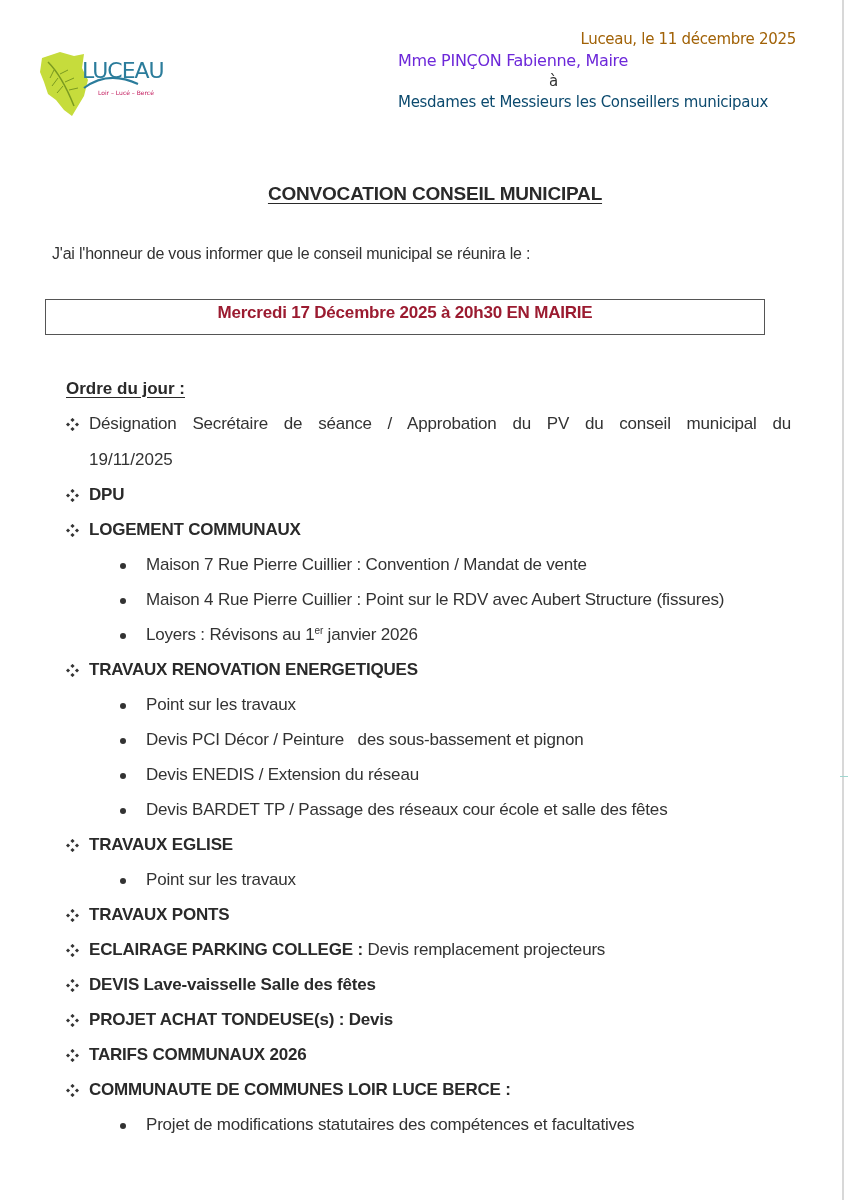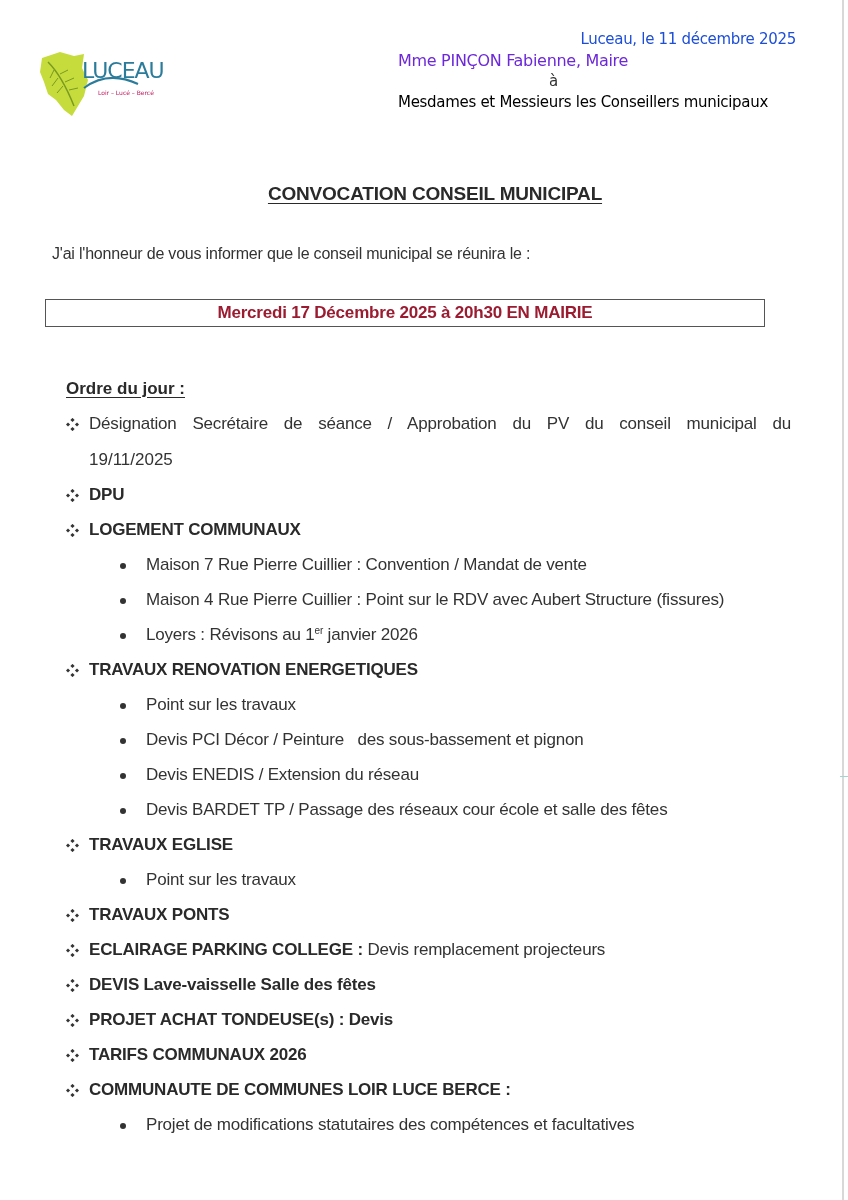--- a/index.html
+++ b/index.html
@@ -16,47 +16,47 @@
     }
     .page-edge-tick {
       position: absolute; left: 840px; top: 776px; width: 8px; height: 1px;
       background: #9fd6cf;
     }
     
     .logo { position: absolute; left: 38px; top: 48px; width: 150px; height: 70px; text-decoration: underline; }
     
     .hdr-date {
       position: absolute; right: 52px; top: 30px;
-      font-size: 15px; color: #1d4ed8;
+      font-size: 15px; color: #a16207;
       font-family: "DejaVu Sans", sans-serif; letter-spacing: -0.3px;
     }
     .hdr-from {
       position: absolute; left: 398px; top: 51px;
       font-size: 16px; font-family: "DejaVu Sans", sans-serif; letter-spacing: -0.3px; color: #6d28d9;
     }
     .hdr-a {
       position: absolute; left: 549px; top: 72px;
       font-size: 15px; font-family: "DejaVu Sans", sans-serif; color: #333;
     }
     .hdr-to {
       position: absolute; left: 398px; top: 93px;
-      font-size: 15px; font-family: "DejaVu Sans", sans-serif; letter-spacing: -0.3px; color: #000000;
+      font-size: 15px; font-family: "DejaVu Sans", sans-serif; letter-spacing: -0.3px; color: #0c4a6e;
     }
     
     .title {
       position: absolute; left: 15px; width: 840px; top: 183px; text-align: center;
       font-size: 19px; font-weight: bold; text-decoration: underline;
       text-underline-offset: 3px; color: #2a2a2a; letter-spacing: -0.2px;
     }
     .intro {
       position: absolute; left: 52px; top: 245px;
       font-size: 16px; color: #333; letter-spacing: -0.2px;
     }
     .meeting-box {
-      position: absolute; left: 45px; top: 299px; width: 720px; height: 28px;
+      position: absolute; left: 45px; top: 299px; width: 720px; height: 36px;
       border: 1.5px solid #555; text-align: center;
       font-size: 17px; font-weight: bold; color: #9b1b30; line-height: 26px;
       letter-spacing: -0.2px;
     }
     .agenda-heading {
       position: absolute; left: 66px; top: 379px;
       font-size: 17px; font-weight: bold; text-decoration: underline;
       text-underline-offset: 3px; color: #2a2a2a;
     }
     

